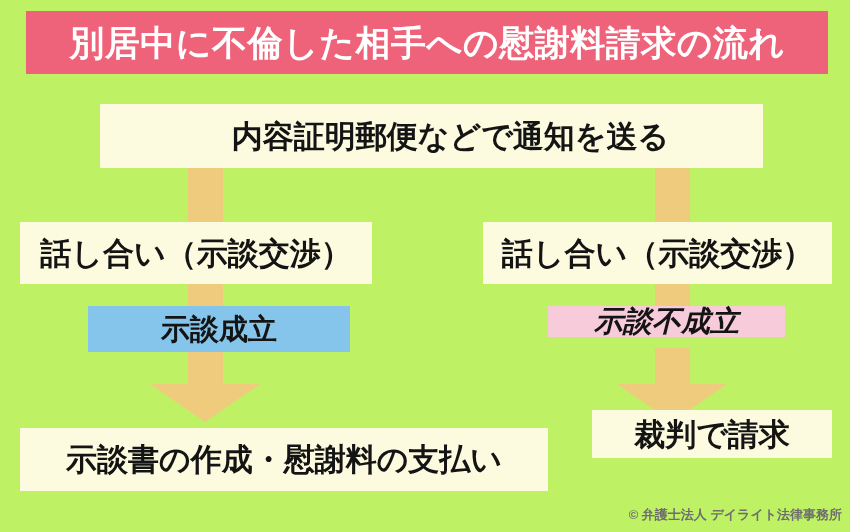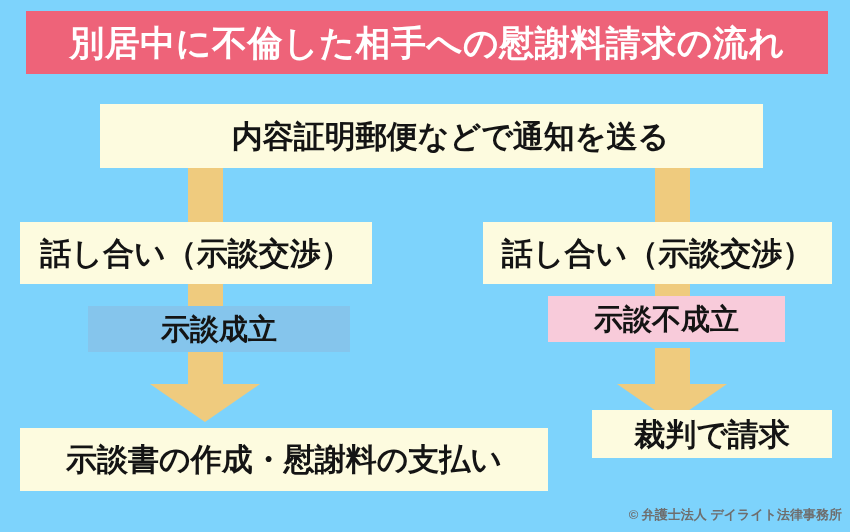--- a/index.html
+++ b/index.html
@@ -11,21 +11,21 @@
     height: 532px;
     background: #ffffff;
     font-family: "Liberation Sans", "DejaVu Sans", sans-serif;
     overflow: hidden;
   }
 
   #diagram {
     position: relative;
     width: 850px;
     height: 532px;
-    background: #7dd3fc;
+    background: #bef264;
   }
 
   
   .title-banner {
     position: absolute;
     left: 26px;
     top: 11px;
     width: 802px;
     height: 63px;
     background: #ee6379;
@@ -112,21 +112,21 @@
     z-index: 4;
   }
   .badge-text {
     color: #141414;
     font-size: 29px;
     font-weight: bold;
     line-height: 1;
     white-space: nowrap;
   }
   .badge-success { left: 88px;  top: 306px; width: 262px; height: 46px; background: #85c5ec; }
-  .badge-failure { left: 548px; top: 296px; width: 237px; height: 46px; background: #f8cbda; }
+  .badge-failure { left: 548px; top: 306px; width: 237px; height: 31px; background: #f8cbda; font-style: italic; }
 
   
   .footer-credit {
     position: absolute;
     right: 8px;
     bottom: 8px;
     color: #6e6e6e;
     font-size: 13px;
     font-weight: bold;
     white-space: nowrap;

